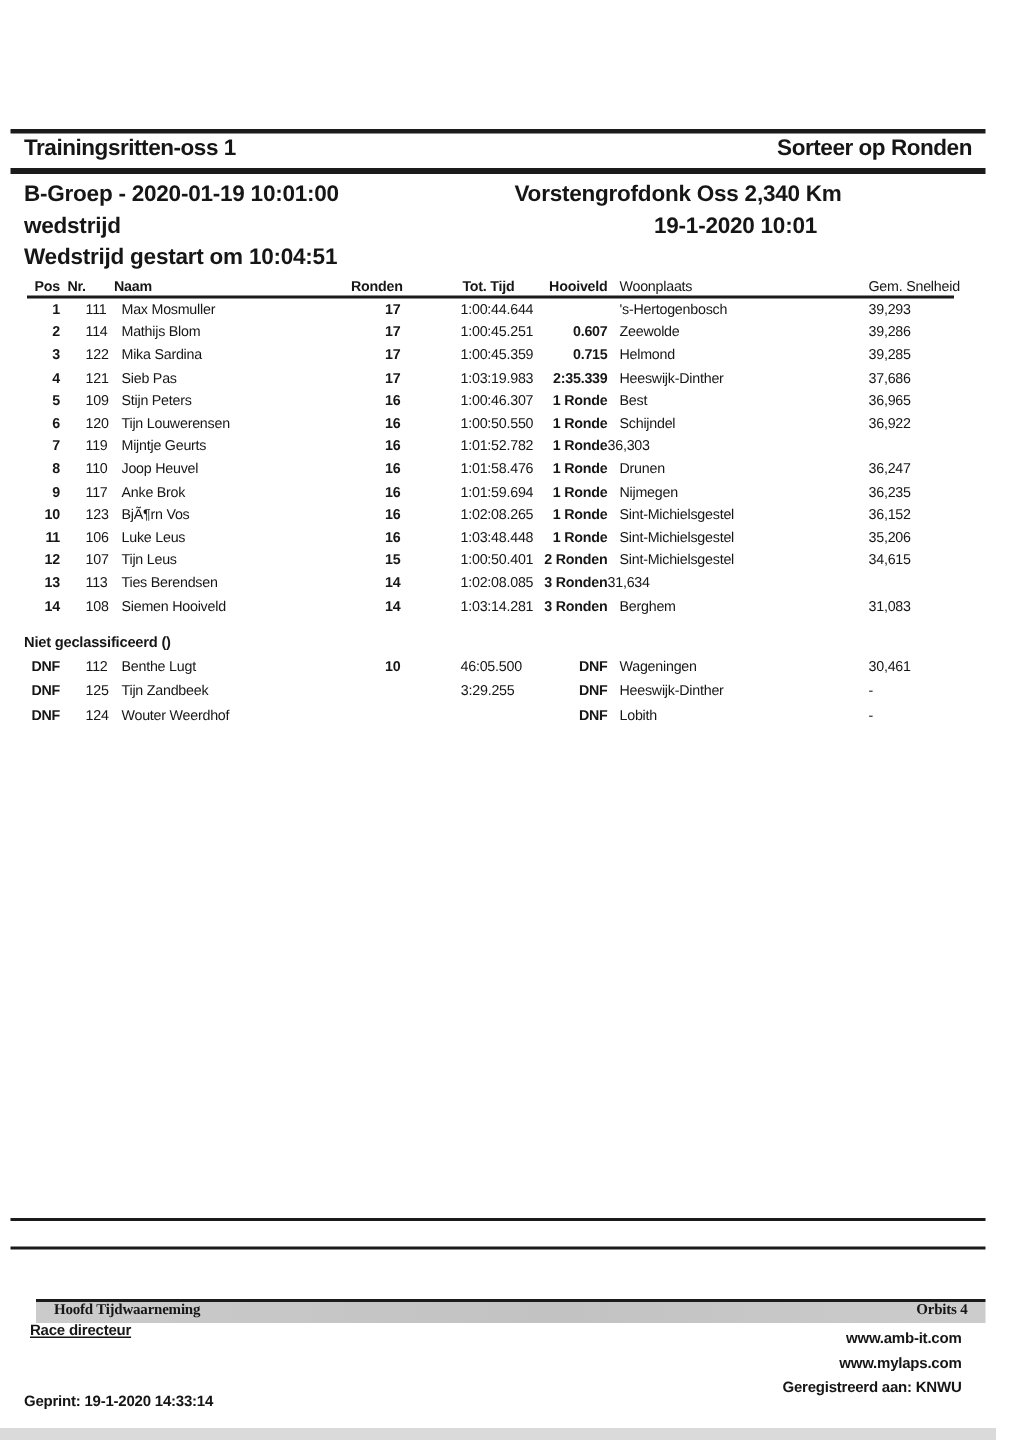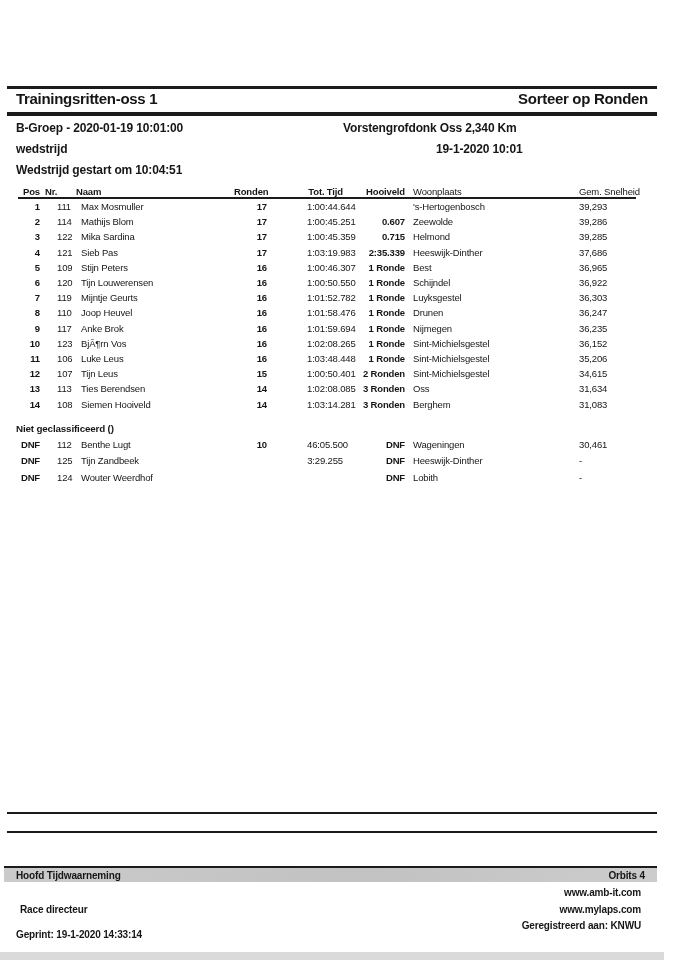--- a/index.html
+++ b/index.html
@@ -4,21 +4,21 @@
 <style>
   html,body{margin:0;padding:0;}
   body{background:#ffffff;font-family:"Liberation Sans","DejaVu Sans",sans-serif;color:#161616;
        -webkit-font-smoothing:antialiased;}
   .page{position:relative;width:664px;height:960px;background:#ffffff;overflow:hidden;}
   .abs{position:absolute;}
   .rule{position:absolute;left:7px;right:7px;background:#1b1b1b;}
 
   
   .title{font-size:15px;font-weight:700;letter-spacing:-0.3px;white-space:nowrap;}
-  .sub{font-size:12px;font-weight:700;letter-spacing:-0.15px;white-space:nowrap;}
+  .sub{font-size:15px;font-weight:700;letter-spacing:-0.15px;white-space:nowrap;}
 
   
   .rgrid{display:grid;grid-template-columns:22px 36px 158px 33px 76px 62px 174px 57px;
          font-size:9.5px;letter-spacing:-0.15px;}
   .rgrid > div{white-space:nowrap;overflow:visible;}
   .hdr-row{line-height:12px;font-weight:700;}
   .data-row{line-height:15.2px;}
   .dnf-row{line-height:16.3px;}
   .c-pos{text-align:right;font-weight:700;}
   .c-nr{padding-left:17px;}
@@ -33,25 +33,25 @@
   .c-gem{text-align:left;font-weight:400;}
 
   
   .sgrid{display:grid;grid-template-columns:139px 136px 102px 138px 149px;
          font-size:9.5px;letter-spacing:-0.15px;}
   .sgrid > div{padding-left:5px;white-space:nowrap;}
   .sgrid.labels{font-weight:700;line-height:13px;}
   .sgrid.values{line-height:13px;}
 
   
-  .footbar{position:absolute;left:4px;right:7px;top:866px;height:16px;
+  .footbar{position:absolute;left:24px;right:7px;top:866px;height:16px;
            background:linear-gradient(90deg,#cbcbcb,#c2c2c2 55%,#cccccc);
-           border-top:2px solid #1b1b1b;display:flex;align-items:center;
+           border-top:2px solid #1b1b1b;display:flex;
            justify-content:space-between;padding:0 12px;box-sizing:border-box;
-           font-size:10px;font-weight:700;letter-spacing:-0.15px;}
+           font-size:10px;font-weight:700;letter-spacing:-0.15px;font-family:Liberation Serif, serif;}
   .foot-right{position:absolute;right:23px;text-align:right;font-size:10px;font-weight:700;
               letter-spacing:-0.15px;white-space:nowrap;}
   .strip{position:absolute;left:0;right:0;top:952px;height:8px;background:#dadada;}
 </style>
 </head>
 <body>
 
 <div class="page">
 
   <div class="rule" style="top:86px;height:3px;"></div>
@@ -139,21 +139,20 @@
         <div class="c-woon">Schijndel</div>
         <div class="c-gem">36,922</div>
       </div>
       <div class="rgrid data-row">
         <div class="c-pos">7</div>
         <div class="c-nr">119</div>
         <div class="c-naam">Mijntje Geurts</div>
         <div class="c-ronden">16</div>
         <div class="c-tot">1:01:52.782</div>
         <div class="c-ver">1 Ronde</div>
-        <div class="c-woon">Luyksgestel</div>
         <div class="c-gem">36,303</div>
       </div>
       <div class="rgrid data-row">
         <div class="c-pos">8</div>
         <div class="c-nr">110</div>
         <div class="c-naam">Joop Heuvel</div>
         <div class="c-ronden">16</div>
         <div class="c-tot">1:01:58.476</div>
         <div class="c-ver">1 Ronde</div>
         <div class="c-woon">Drunen</div>
@@ -199,21 +198,20 @@
         <div class="c-woon">Sint-Michielsgestel</div>
         <div class="c-gem">34,615</div>
       </div>
       <div class="rgrid data-row">
         <div class="c-pos">13</div>
         <div class="c-nr">113</div>
         <div class="c-naam">Ties Berendsen</div>
         <div class="c-ronden">14</div>
         <div class="c-tot">1:02:08.085</div>
         <div class="c-ver">3 Ronden</div>
-        <div class="c-woon">Oss</div>
         <div class="c-gem">31,634</div>
       </div>
       <div class="rgrid data-row">
         <div class="c-pos">14</div>
         <div class="c-nr">108</div>
         <div class="c-naam">Siemen Hooiveld</div>
         <div class="c-ronden">14</div>
         <div class="c-tot">1:03:14.281</div>
         <div class="c-ver">3 Ronden</div>
         <div class="c-woon">Berghem</div>
@@ -272,20 +270,20 @@
       <div></div>
       <div></div>
       <div></div>
       <div></div>
     </div>
 
   <div class="footbar">
     <span>Hoofd Tijdwaarneming</span>
     <span>Orbits 4</span>
   </div>
-  <div class="abs sub" style="left:20px;top:904px;font-size:10px;">Race directeur</div>
+  <div class="abs sub" style="left:20px;top:882px;font-size:10px;text-decoration:underline;">Race directeur</div>
   <div class="foot-right" style="top:887px;">www.amb-it.com</div>
   <div class="foot-right" style="top:904px;">www.mylaps.com</div>
   <div class="foot-right" style="top:920px;padding-left:12px;">Geregistreerd aan: KNWU</div>
   <div class="abs sub" style="left:16px;top:929px;font-size:10px;">Geprint: 19-1-2020 14:33:14</div>
   <div class="strip"></div>
 
 </div>
 
 </body></html>

